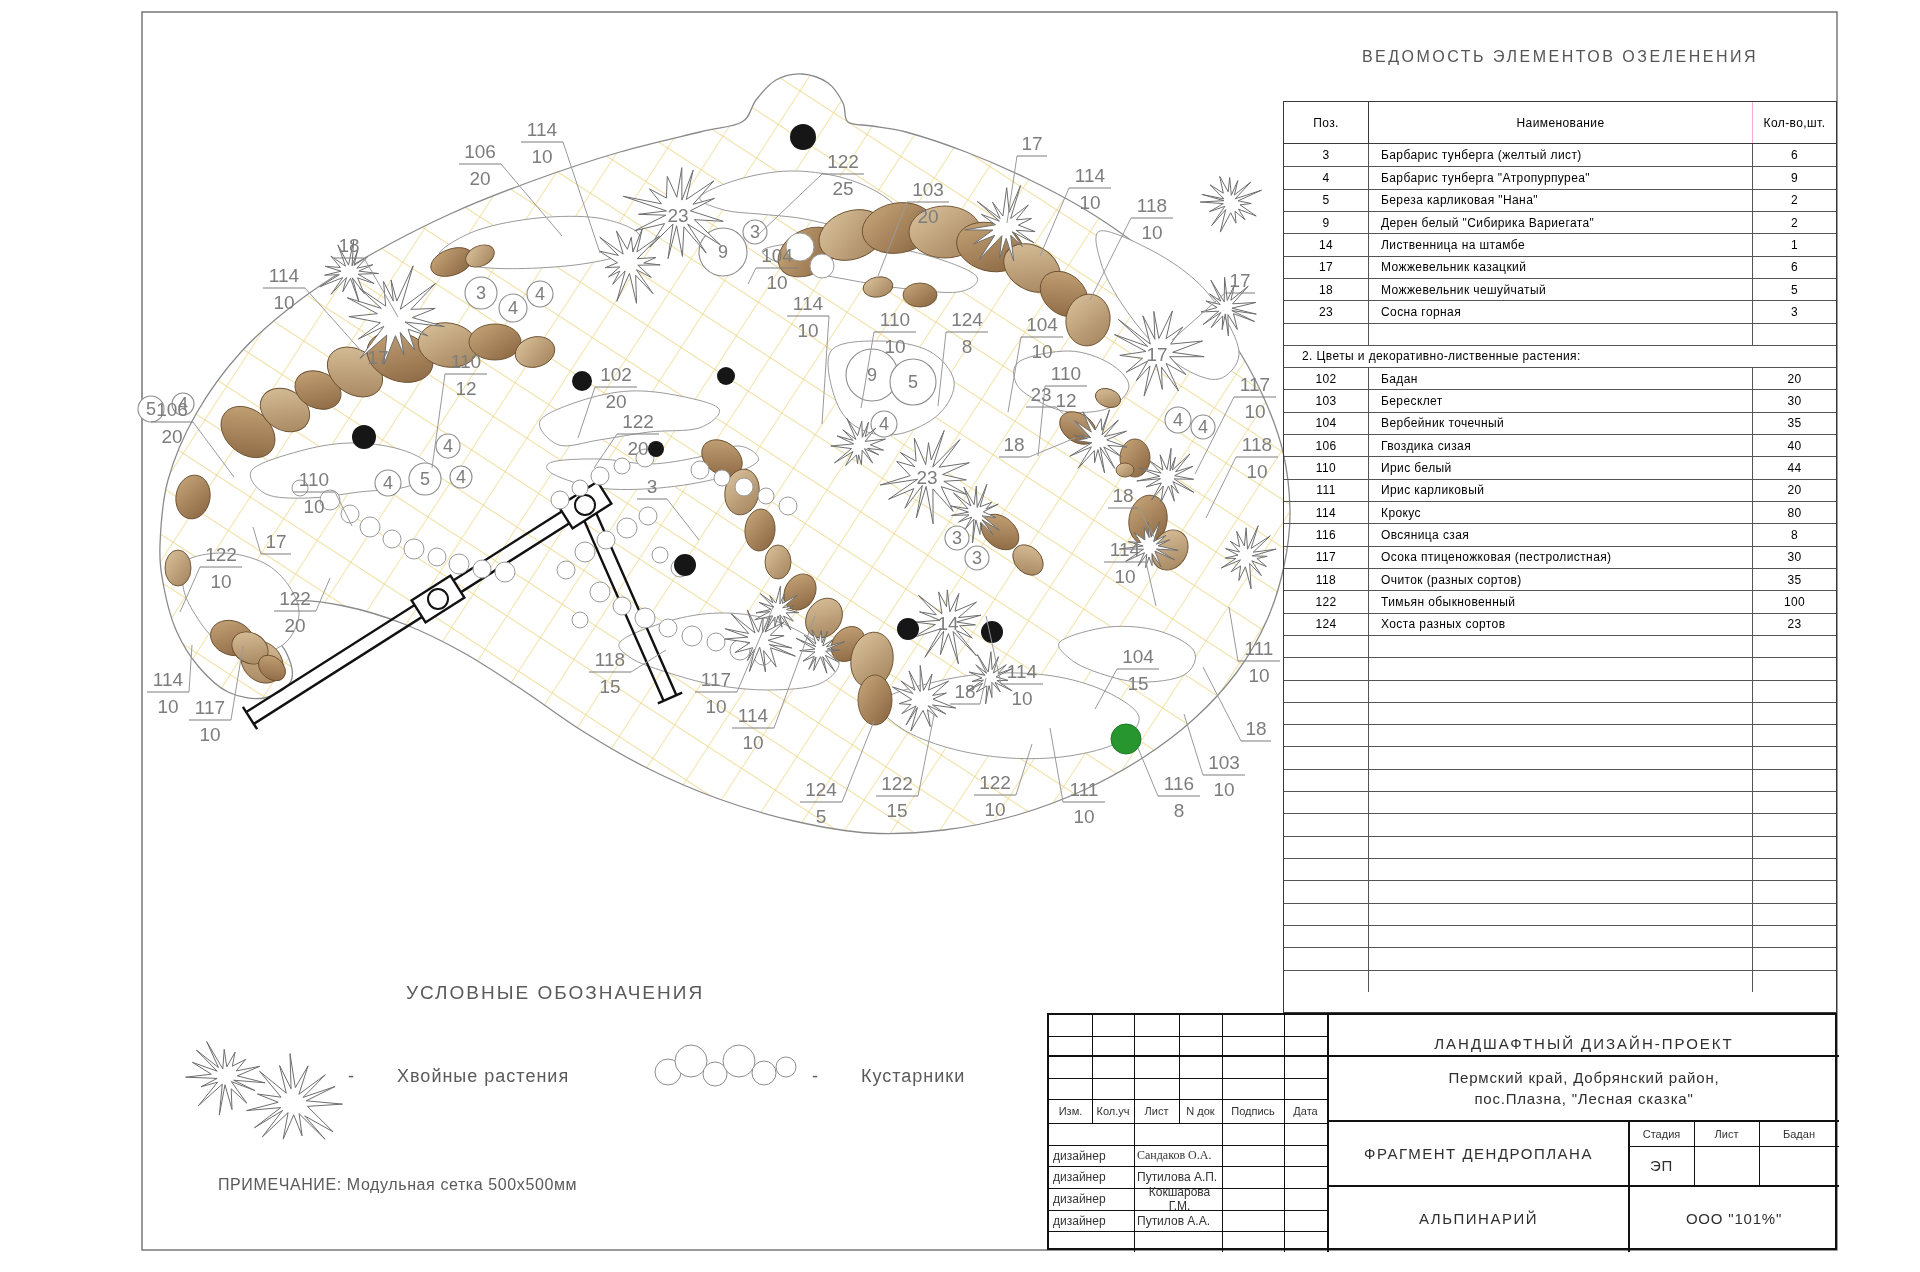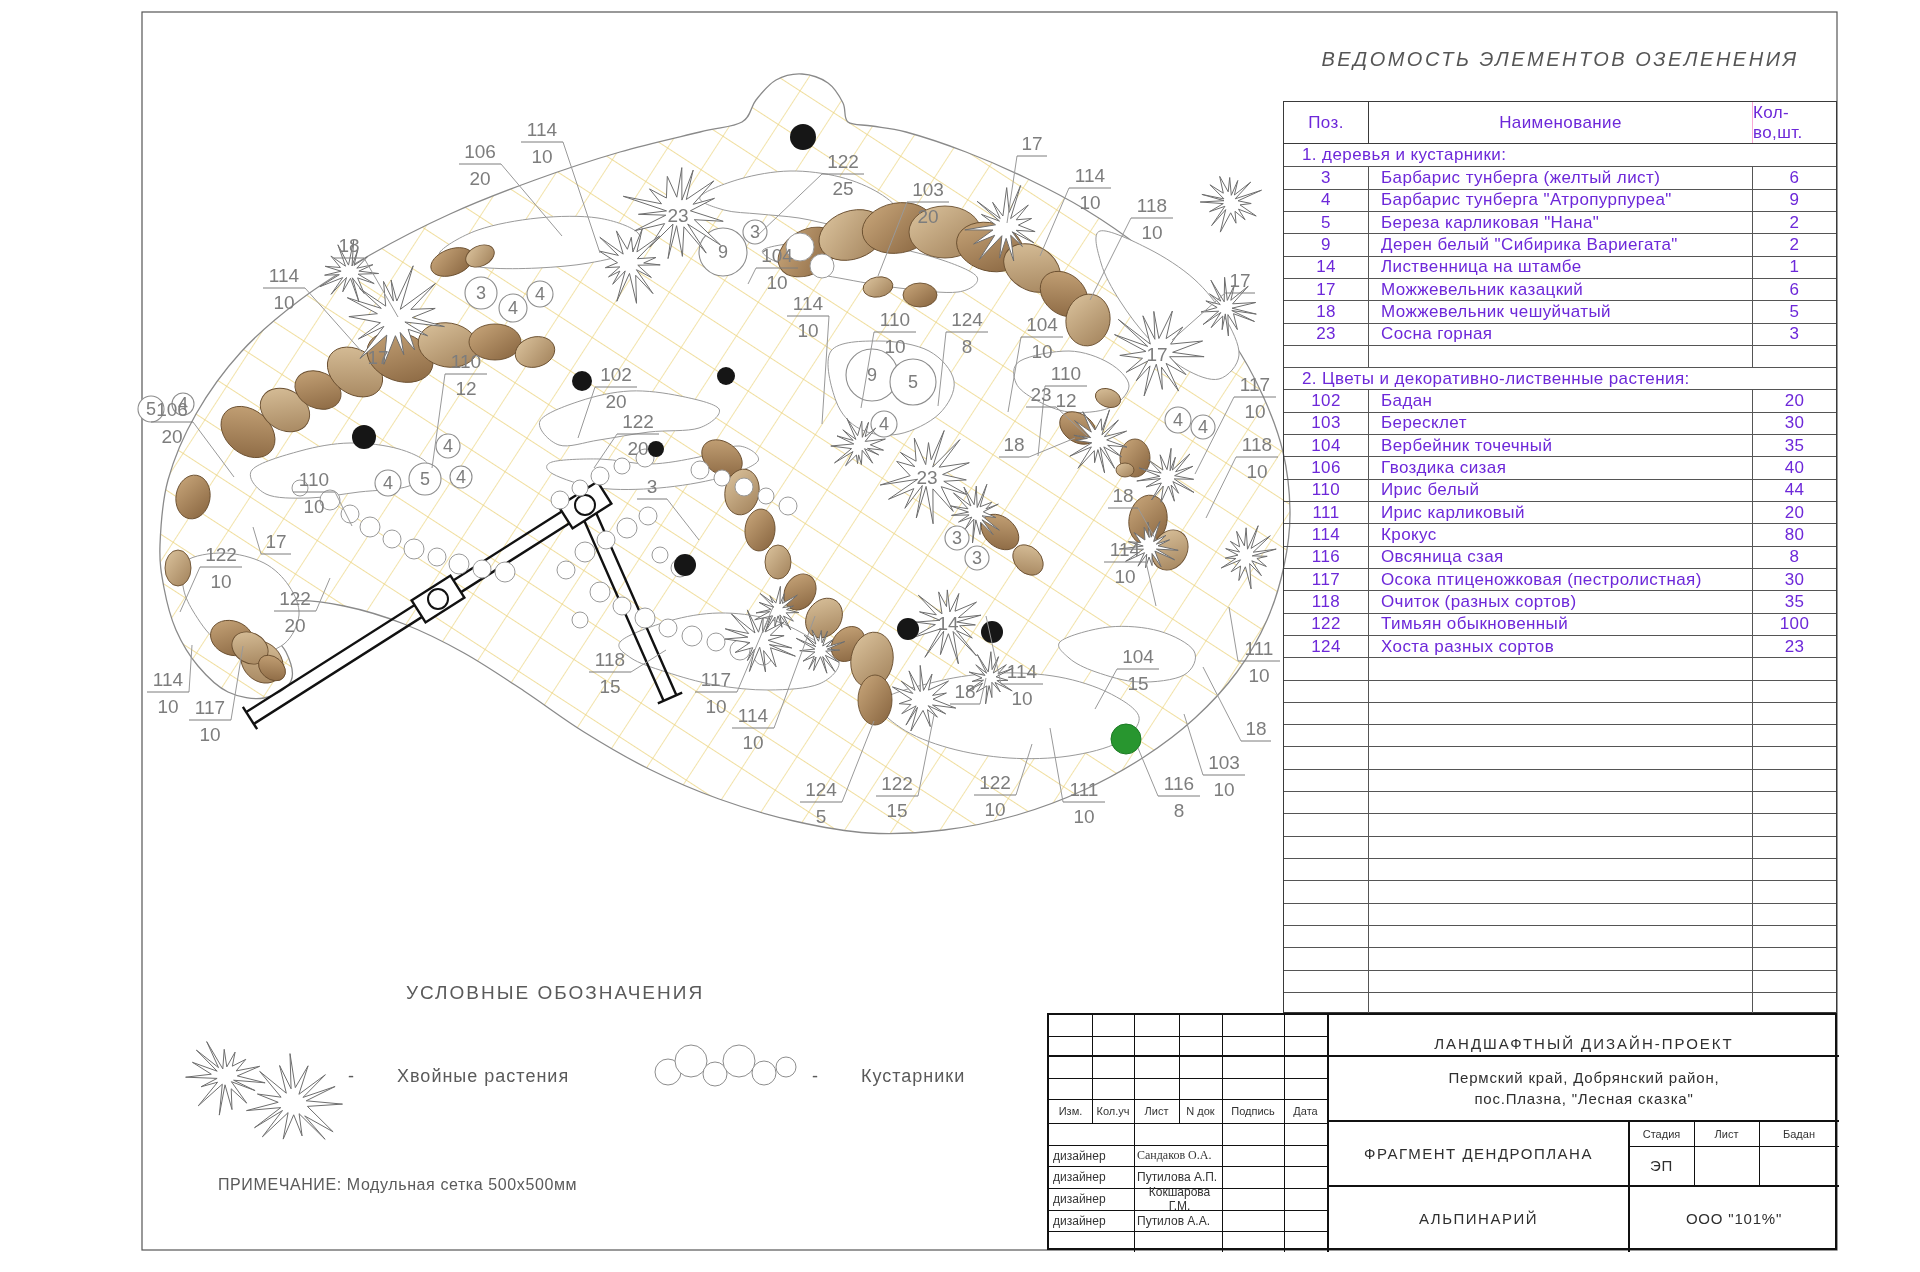--- a/index.html
+++ b/index.html
@@ -1,24 +1,24 @@
 <!DOCTYPE html>
 <html><head>
 <meta charset="utf-8">
 <style>
   html,body{margin:0;padding:0;background:#fff;}
   .sheet{position:relative;width:1920px;height:1272px;background:#fff;overflow:hidden;
          font-family:"Liberation Sans",sans-serif;color:#3f3f3f;}
   .abs{position:absolute;}
   svg{position:absolute;left:0;top:0;}
   
-  .t-title{left:1283px;top:48px;width:554px;text-align:center;font-size:20px;
-           letter-spacing:2.5px;color:#555;font-style:italic;}
+  .t-title{left:1283px;top:48px;width:554px;text-align:center;font-size:16px;
+           letter-spacing:2.5px;color:#555;}
   #vedomost{left:1283px;top:101px;width:554px;height:912px;border:1.8px solid #3a3a3a;
-            box-sizing:border-box;font-size:17px;color:#6d28d9;letter-spacing:.4px;}
+            box-sizing:border-box;font-size:12px;color:#000000;letter-spacing:.4px;}
   #vedomost .thead{display:flex;height:42px;border-bottom:1.6px solid #3a3a3a;box-sizing:border-box;}
   #vedomost .th{display:flex;align-items:center;justify-content:center;box-sizing:border-box;}
   .th.pos{width:85px;border-right:1px solid #3a3a3a;}
   .th.name{flex:1;text-align:right;}
   .th.qty{width:84px;border-left:1px solid #f9a8d4;}
   .trow{display:flex;height:22.32px;border-top:1px solid #555;box-sizing:border-box;align-items:center;}
   .trow:first-child{border-top:none;}
   .trow .c-pos{width:85px;text-align:center;border-right:1px solid #555;align-self:stretch;
                display:flex;align-items:center;justify-content:center;box-sizing:border-box;}
   .trow .c-name{flex:1;padding-left:12px;white-space:nowrap;overflow:hidden;}
@@ -441,23 +441,20 @@
 
   <div class="t-title abs">ВЕДОМОСТЬ ЭЛЕМЕНТОВ ОЗЕЛЕНЕНИЯ</div>
 
   <div id="vedomost" class="abs">
     <div class="thead">
       <div class="th pos">Поз.</div>
       <div class="th name">Наименование</div>
       <div class="th qty">Кол-во,шт.</div>
     </div>
     <div id="tbody">
-        <div class="trow section">
-          <div class="c-full">1. деревья и кустарники:</div>
-        </div>
         <div class="trow">
           <div class="c-pos">3</div>
           <div class="c-name">Барбарис тунберга (желтый лист)</div>
           <div class="c-qty">6</div>
         </div>
         <div class="trow">
           <div class="c-pos">4</div>
           <div class="c-name">Барбарис тунберга "Атропурпуреа"</div>
           <div class="c-qty">9</div>
         </div>

